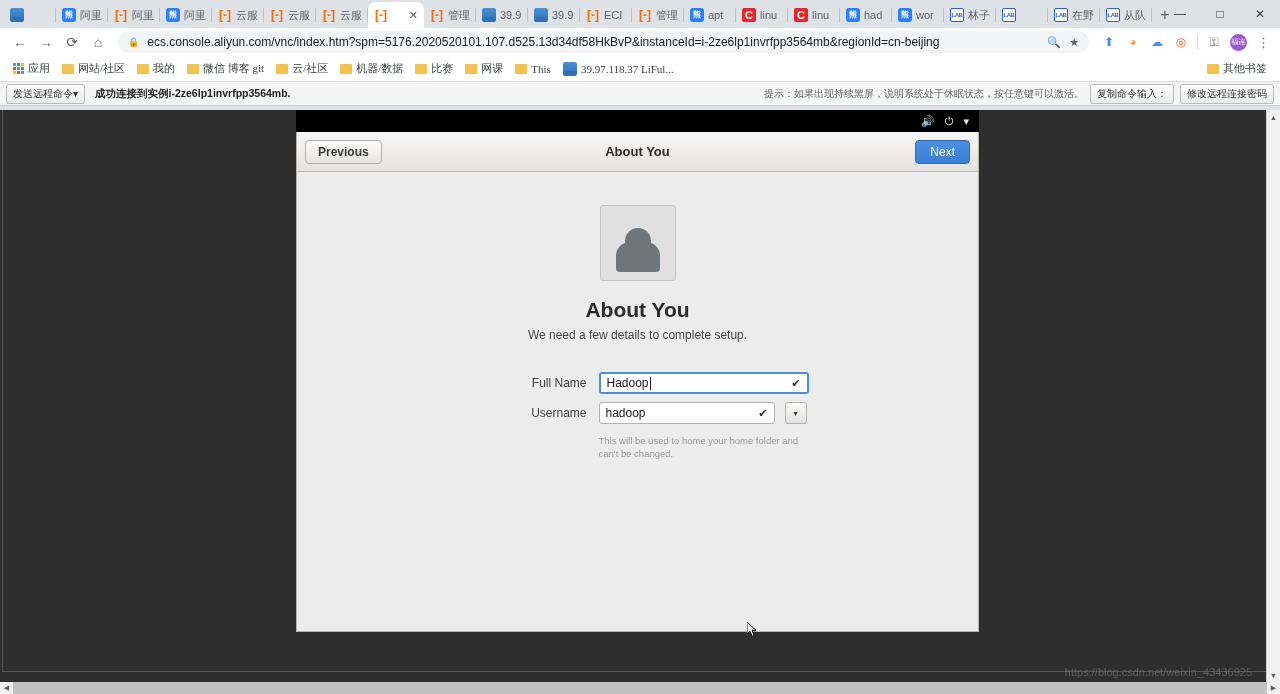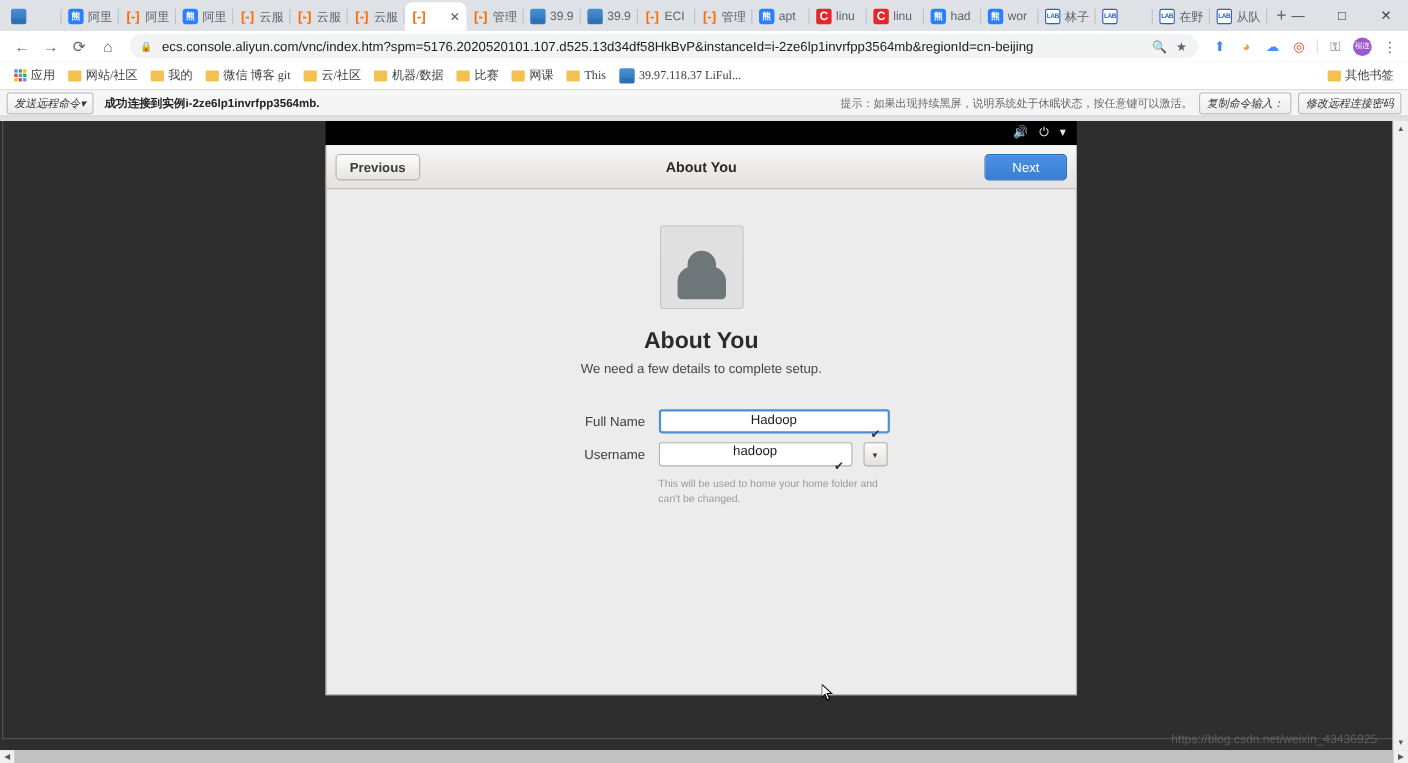--- a/index.html
+++ b/index.html
@@ -114,21 +114,21 @@
   .bm-spacer { flex: 1; }
 
   
   .vncbar {
     height: 24px; background: #f5f5f5; border-bottom: 1px solid #ccc;
     display: flex; align-items: center; padding: 0 6px; gap: 10px;
     font-size: 11px; color: #333;
   }
   .vbtn {
     border: 1px solid #bbb; background: linear-gradient(#fdfdfd,#ebebeb);
-    border-radius: 3px; padding: 2px 6px; font-size: 10px; color: #333; font-style: italic;
+    border-radius: 3px; padding: 2px 6px; font-size: 10px; color: #333;
   }
   .vstatus { font-weight: bold; font-size: 10.5px; color: #222; }
   .vncbar .rightgrp { margin-left: auto; display: flex; align-items: center; gap: 6px; }
   .vhint { font-size: 10px; color: #666; }
 
   
   .vnc-area {
     position: absolute; left: 0; top: 110px; width: 1280px; height: 572px;
     background: #2e2e2e; overflow: hidden;
   }
@@ -156,21 +156,21 @@
   .btn-prev {
     background: linear-gradient(#fcfcfc,#e6e4e2); border: 1px solid #b4b0ac;
     border-radius: 4px; padding: 4px 12px; font-size: 12px; color: #3b3b3b; font-weight: bold;
   }
   .inst-title {
     position: absolute; left: 0; right: 0; text-align: center;
     font-size: 13px; font-weight: bold; color: #2a2a2a;
   }
   .btn-next {
     margin-left: auto; background: linear-gradient(#4a90e2,#3a7fd5);
-    border: 1px solid #2f6cb8; border-radius: 4px; padding: 4px 24px;
+    border: 1px solid #2f6cb8; border-radius: 4px; padding: 4px 14px;
     font-size: 12px; color: #fff; position: relative; z-index: 2;
   }
   .inst-body { flex: 1; padding-top: 33px; }
 
   .avatar-box {
     width: 76px; height: 76px; margin: 0 auto;
     background: #e0e0e0; border: 1px solid #c4c4c4; border-radius: 3px;
     display: flex; align-items: flex-end; justify-content: center;
   }
   .avatar-person { position: relative; width: 46px; height: 56px; }
@@ -195,21 +195,21 @@
   .frow { display: flex; align-items: flex-start; justify-content: center; gap: 12px; }
   .flabel {
     width: 120px; text-align: right; font-size: 12px; color: #3d3d3d;
     padding-top: 4px;
   }
   .fctl { width: 210px; position: relative; }
   .tinput {
     width: 210px; height: 22px; background: #fff;
     border: 2px solid #4a90d9; border-radius: 3px;
     display: flex; align-items: center; padding: 0 6px;
-    font-size: 12px; color: #1a1a1a; flex-direction: column;
+    font-size: 12px; color: #1a1a1a;
   }
   .tinput.plain { border: 1px solid #b4b0ac; width: 176px; }
   .tick { margin-left: auto; color: #2f2f2f; font-size: 11px; }
   .caret { display: inline-block; width: 1px; height: 13px; background: #222; margin-left: 1px; }
   .combo { display: flex; align-items: stretch; }
   .combo-arrow {
     width: 22px; margin-left: 10px; background: linear-gradient(#fbfbfb,#e4e2e0);
     border: 1px solid #b4b0ac; border-radius: 3px;
     display: flex; align-items: center; justify-content: center;
     font-size: 8px; color: #333;

